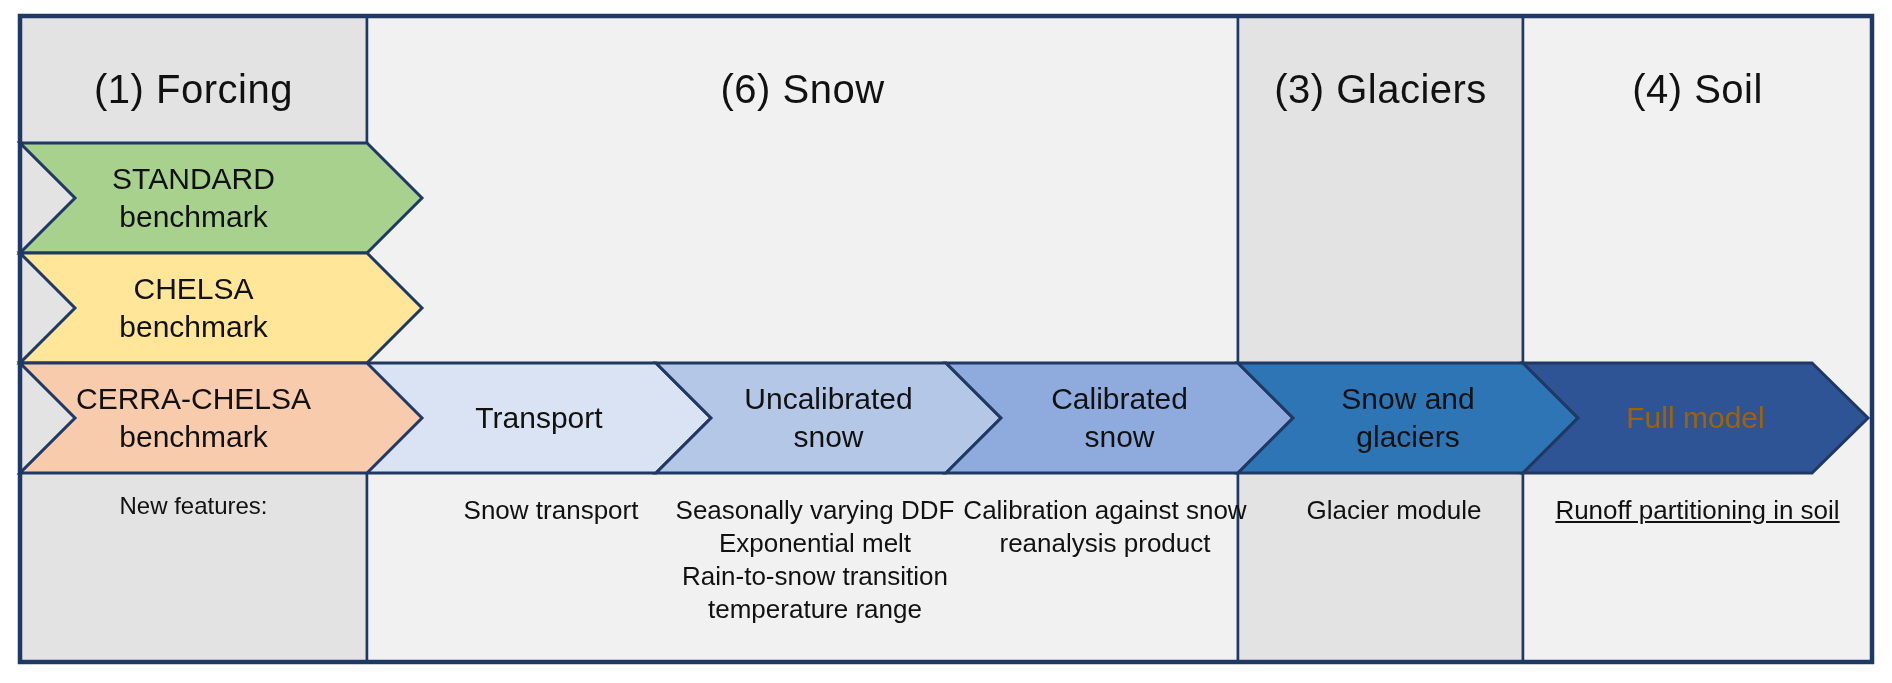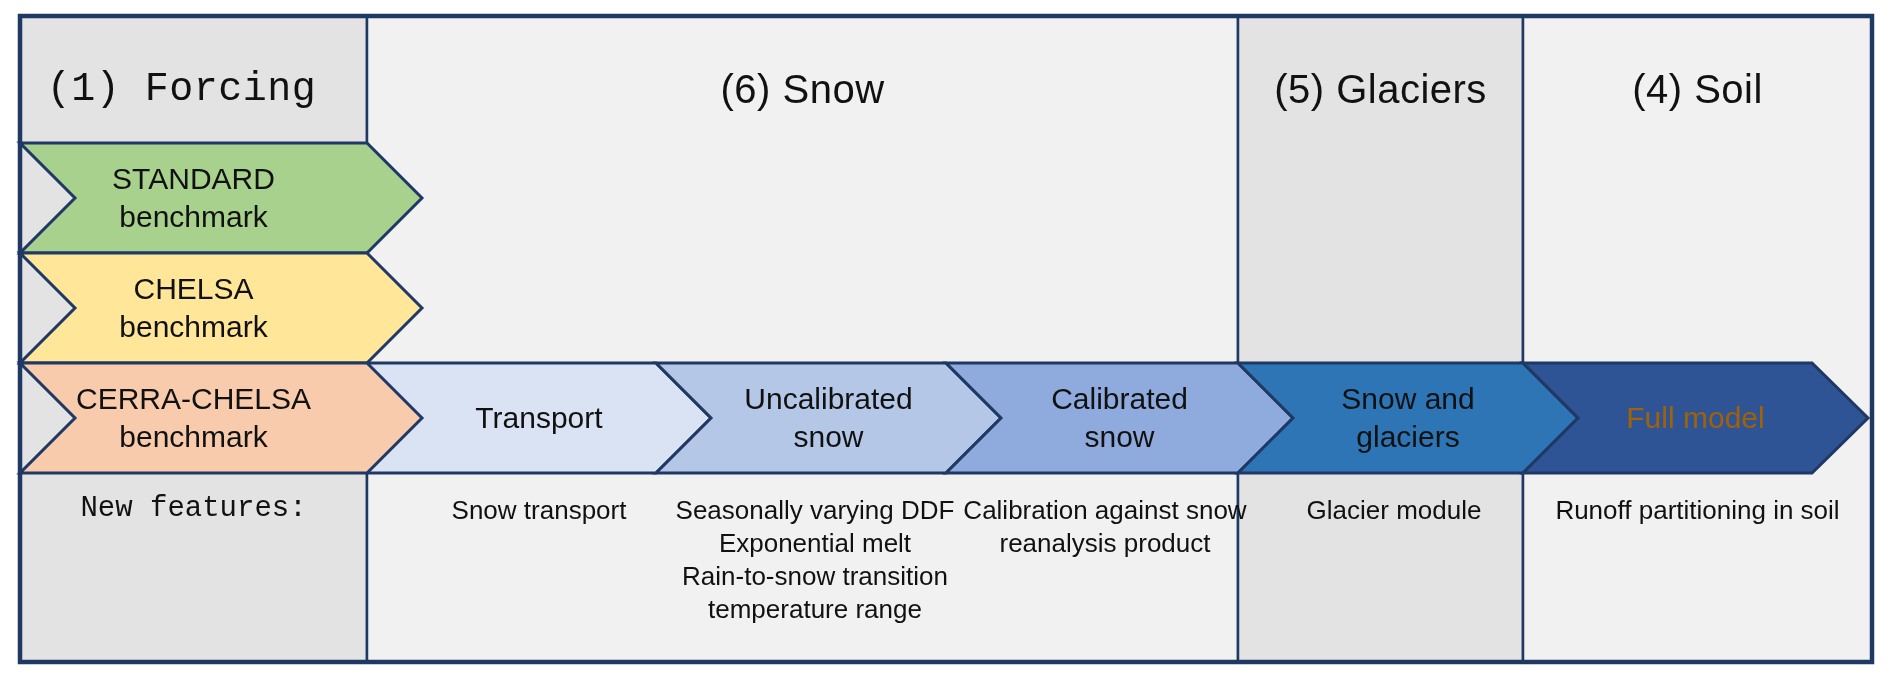--- a/index.html
+++ b/index.html
@@ -16,21 +16,21 @@
     display:flex;align-items:center;justify-content:center;
     text-align:center;
     color:#111111;
     white-space:pre-line;
     pointer-events:none;
   }
   .col-title{font-size:40px;padding-top:10px;letter-spacing:0.5px;}
   .arrow-label{font-size:30px;line-height:38px;}
   .arrow-label--light{color:#a16207;}
   .feature{font-size:26px;line-height:33px;align-items:flex-start;}
-  .features-heading{font-size:29px;align-items:flex-start;font-family:Liberation Mono, monospace;}
+  .features-heading{font-size:24px;align-items:flex-start;}
 </style>
 </head>
 <body>
 
 <div class="stage">
 
   <svg width="1892" height="683" viewBox="0 0 1892 683">
 
     <rect x="20" y="16" width="347" height="646" stroke="#1f3864" stroke-width="2.5" fill="#e4e3e3"></rect>
     <rect x="367" y="16" width="871" height="646" stroke="#1f3864" stroke-width="2.5" fill="#f1f1f1"></rect>
@@ -43,45 +43,45 @@
     <polygon points="1238,363 1523,363 1578,418 1523,473 1238,473 1293,418" stroke="#1f3864" stroke-width="3" fill="#2e75b6"></polygon>
     <polygon points="1523,363 1812,363 1868,418 1812,473 1523,473 1578,418" stroke="#1f3864" stroke-width="3" fill="#2f5496"></polygon>
 
     <polygon points="20,143 367,143 422,198 367,253 20,253 75,198" stroke="#1f3864" stroke-width="3" fill="#a9d18e"></polygon>
     <polygon points="20,253 367,253 422,308 367,363 20,363 75,308" stroke="#1f3864" stroke-width="3" fill="#ffe699"></polygon>
     <polygon points="20,363 367,363 422,418 367,473 20,473 75,418" stroke="#1f3864" stroke-width="3" fill="#f8cbad"></polygon>
 
     <rect x="20" y="16" width="1852" height="646" fill="none" stroke="#1f3864" stroke-width="4.5"></rect>
   </svg>
 
-  <div class="txt col-title" style="left:8px;top:16px;width:347px;height:127px;font-family:Liberation Mono, monospace;">(1) Forcing</div>
+  <div class="txt col-title" style="left:20px;top:16px;width:347px;height:127px;">(1) Forcing</div>
   <div class="txt col-title" style="left:367px;top:16px;width:871px;height:127px;">(6) Snow</div>
-  <div class="txt col-title" style="left:1238px;top:16px;width:285px;height:127px;">(5) Glaciers</div>
+  <div class="txt col-title" style="left:1238px;top:16px;width:285px;height:127px;">(3) Glaciers</div>
   <div class="txt col-title" style="left:1523px;top:16px;width:349px;height:127px;">(4) Soil</div>
 
   <div class="txt arrow-label" style="left:20px;top:143px;width:347px;height:110px;">STANDARD
 benchmark</div>
   <div class="txt arrow-label" style="left:20px;top:253px;width:347px;height:110px;">CHELSA
 benchmark</div>
   <div class="txt arrow-label" style="left:20px;top:363px;width:347px;height:110px;">CERRA-CHELSA
 benchmark</div>
 
   <div class="txt arrow-label" style="left:367px;top:363px;width:344px;height:110px;">Transport</div>
   <div class="txt arrow-label" style="left:656px;top:363px;width:345px;height:110px;">Uncalibrated
 snow</div>
   <div class="txt arrow-label" style="left:946px;top:363px;width:347px;height:110px;">Calibrated
 snow</div>
   <div class="txt arrow-label" style="left:1238px;top:363px;width:340px;height:110px;">Snow and
 glaciers</div>
   <div class="txt arrow-label arrow-label--light" style="left:1523px;top:363px;width:345px;height:110px;">Full model</div>
 
   <div class="txt features-heading" style="left:20px;top:492px;width:347px;height:160px;">New features:</div>
-  <div class="txt feature" style="left:369px;top:494px;width:340px;height:160px;">Snow transport</div>
+  <div class="txt feature" style="left:369px;top:494px;width:340px;height:160px;padding-left:12px;">Snow transport</div>
   <div class="txt feature" style="left:935px;top:494px;width:340px;height:160px;">Calibration against snow
 reanalysis product</div>
   <div class="txt feature" style="left:645px;top:494px;width:340px;height:160px;">Seasonally varying DDF
 Exponential melt
 Rain-to-snow transition
 temperature range</div>
   <div class="txt feature" style="left:1238px;top:494px;width:312px;height:160px;">Glacier module</div>
-  <div class="txt feature" style="left:1523px;top:494px;width:349px;height:160px;">Runoff partitioning in soil</div>
+  <div class="txt feature" style="left:1523px;top:494px;width:349px;height:160px;text-decoration:underline;">Runoff partitioning in soil</div>
 
 </div>
 
 </body></html>

